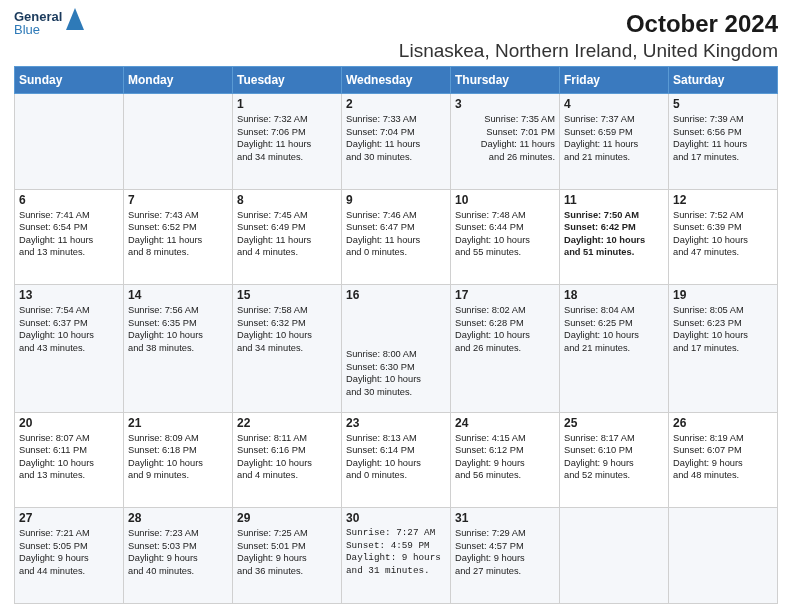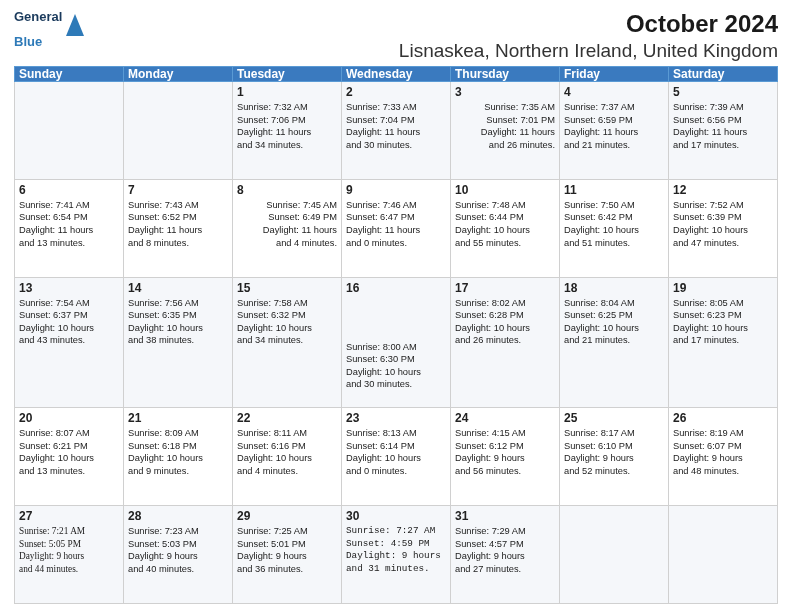--- a/index.html
+++ b/index.html
@@ -49,21 +49,21 @@
       width: 100%;
       border-collapse: collapse;
       flex: 1;
       table-layout: fixed;
     }
     .calendar th {
       background: #3a7abf;
       color: #fff;
       font-size: 12px;
       font-weight: bold;
-      padding: 0 4px;
+      padding: 6px 4px;
       text-align: left;
       border: 1px solid #5a9ad4;
     }
     .calendar td {
       border: 1px solid #d0d0d0;
       vertical-align: top;
       padding: 3px 4px;
       font-size: 9.5px;
       color: #222;
       background: #fff;
@@ -91,24 +91,23 @@
       color: #222;
     }
     .logo-line1 {
       font-size: 13px;
       font-weight: bold;
       color: #1a3a5c;
       line-height: 1;
     }
     .logo-line2 {
       font-size: 13px;
-      font-weight: bold;
+      font-weight: normal;
       color: #2e7ab8;
       line-height: 1;
-      margin-top: 12px;
     }
   </style>
 </head>
 <body>
 
 <div class="page">
   <div class="header">
     <div class="logo">
       <div class="logo-wrapper">
         <div>
@@ -190,42 +189,42 @@
           </td>
           <td>
             <span class="day-num">7</span>
             <div class="cell-content" style="white-space: pre-line;">Sunrise: 7:43 AM
 Sunset: 6:52 PM
 Daylight: 11 hours
 and 8 minutes.</div>
           </td>
           <td>
             <span class="day-num">8</span>
-            <div class="cell-content" style="white-space: pre-line; text-align: right;">Sunrise: 7:45 AM
+            <div class="cell-content" style="white-space: pre-line;">Sunrise: 7:45 AM
 Sunset: 6:49 PM
 Daylight: 11 hours
 and 4 minutes.</div>
           </td>
           <td>
             <span class="day-num">9</span>
             <div class="cell-content" style="white-space: pre-line;">Sunrise: 7:46 AM
 Sunset: 6:47 PM
 Daylight: 11 hours
 and 0 minutes.</div>
           </td>
           <td>
             <span class="day-num">10</span>
             <div class="cell-content" style="white-space: pre-line;">Sunrise: 7:48 AM
 Sunset: 6:44 PM
 Daylight: 10 hours
 and 55 minutes.</div>
           </td>
           <td>
             <span class="day-num">11</span>
-            <div class="cell-content" style="white-space: pre-line;">Sunrise: 7:50 AM
+            <div class="cell-content" style="white-space: pre-line; font-weight: bold;">Sunrise: 7:50 AM
 Sunset: 6:42 PM
 Daylight: 10 hours
 and 51 minutes.</div>
           </td>
           <td>
             <span class="day-num">12</span>
             <div class="cell-content" style="white-space: pre-line;">Sunrise: 7:52 AM
 Sunset: 6:39 PM
 Daylight: 10 hours
 and 47 minutes.</div>
@@ -279,21 +278,21 @@
             <div class="cell-content" style="white-space: pre-line;">Sunrise: 8:05 AM
 Sunset: 6:23 PM
 Daylight: 10 hours
 and 17 minutes.</div>
           </td>
         </tr>
         <tr>
           <td>
             <span class="day-num">20</span>
             <div class="cell-content" style="white-space: pre-line;">Sunrise: 8:07 AM
-Sunset: 6:21 PM
+Sunset: 6:11 PM
 Daylight: 10 hours
 and 13 minutes.</div>
           </td>
           <td>
             <span class="day-num">21</span>
             <div class="cell-content" style="white-space: pre-line;">Sunrise: 8:09 AM
 Sunset: 6:18 PM
 Daylight: 10 hours
 and 9 minutes.</div>
           </td>
@@ -329,21 +328,21 @@
             <span class="day-num">26</span>
             <div class="cell-content" style="white-space: pre-line;">Sunrise: 8:19 AM
 Sunset: 6:07 PM
 Daylight: 9 hours
 and 48 minutes.</div>
           </td>
         </tr>
         <tr>
           <td>
             <span class="day-num">27</span>
-            <div class="cell-content" style="white-space: pre-line; font-family: Liberation Serif, serif;">Sunrise: 7:21 AM
+            <div class="cell-content" style="white-space: pre-line;">Sunrise: 7:21 AM
 Sunset: 5:05 PM
 Daylight: 9 hours
 and 44 minutes.</div>
           </td>
           <td>
             <span class="day-num">28</span>
             <div class="cell-content" style="white-space: pre-line;">Sunrise: 7:23 AM
 Sunset: 5:03 PM
 Daylight: 9 hours
 and 40 minutes.</div>

